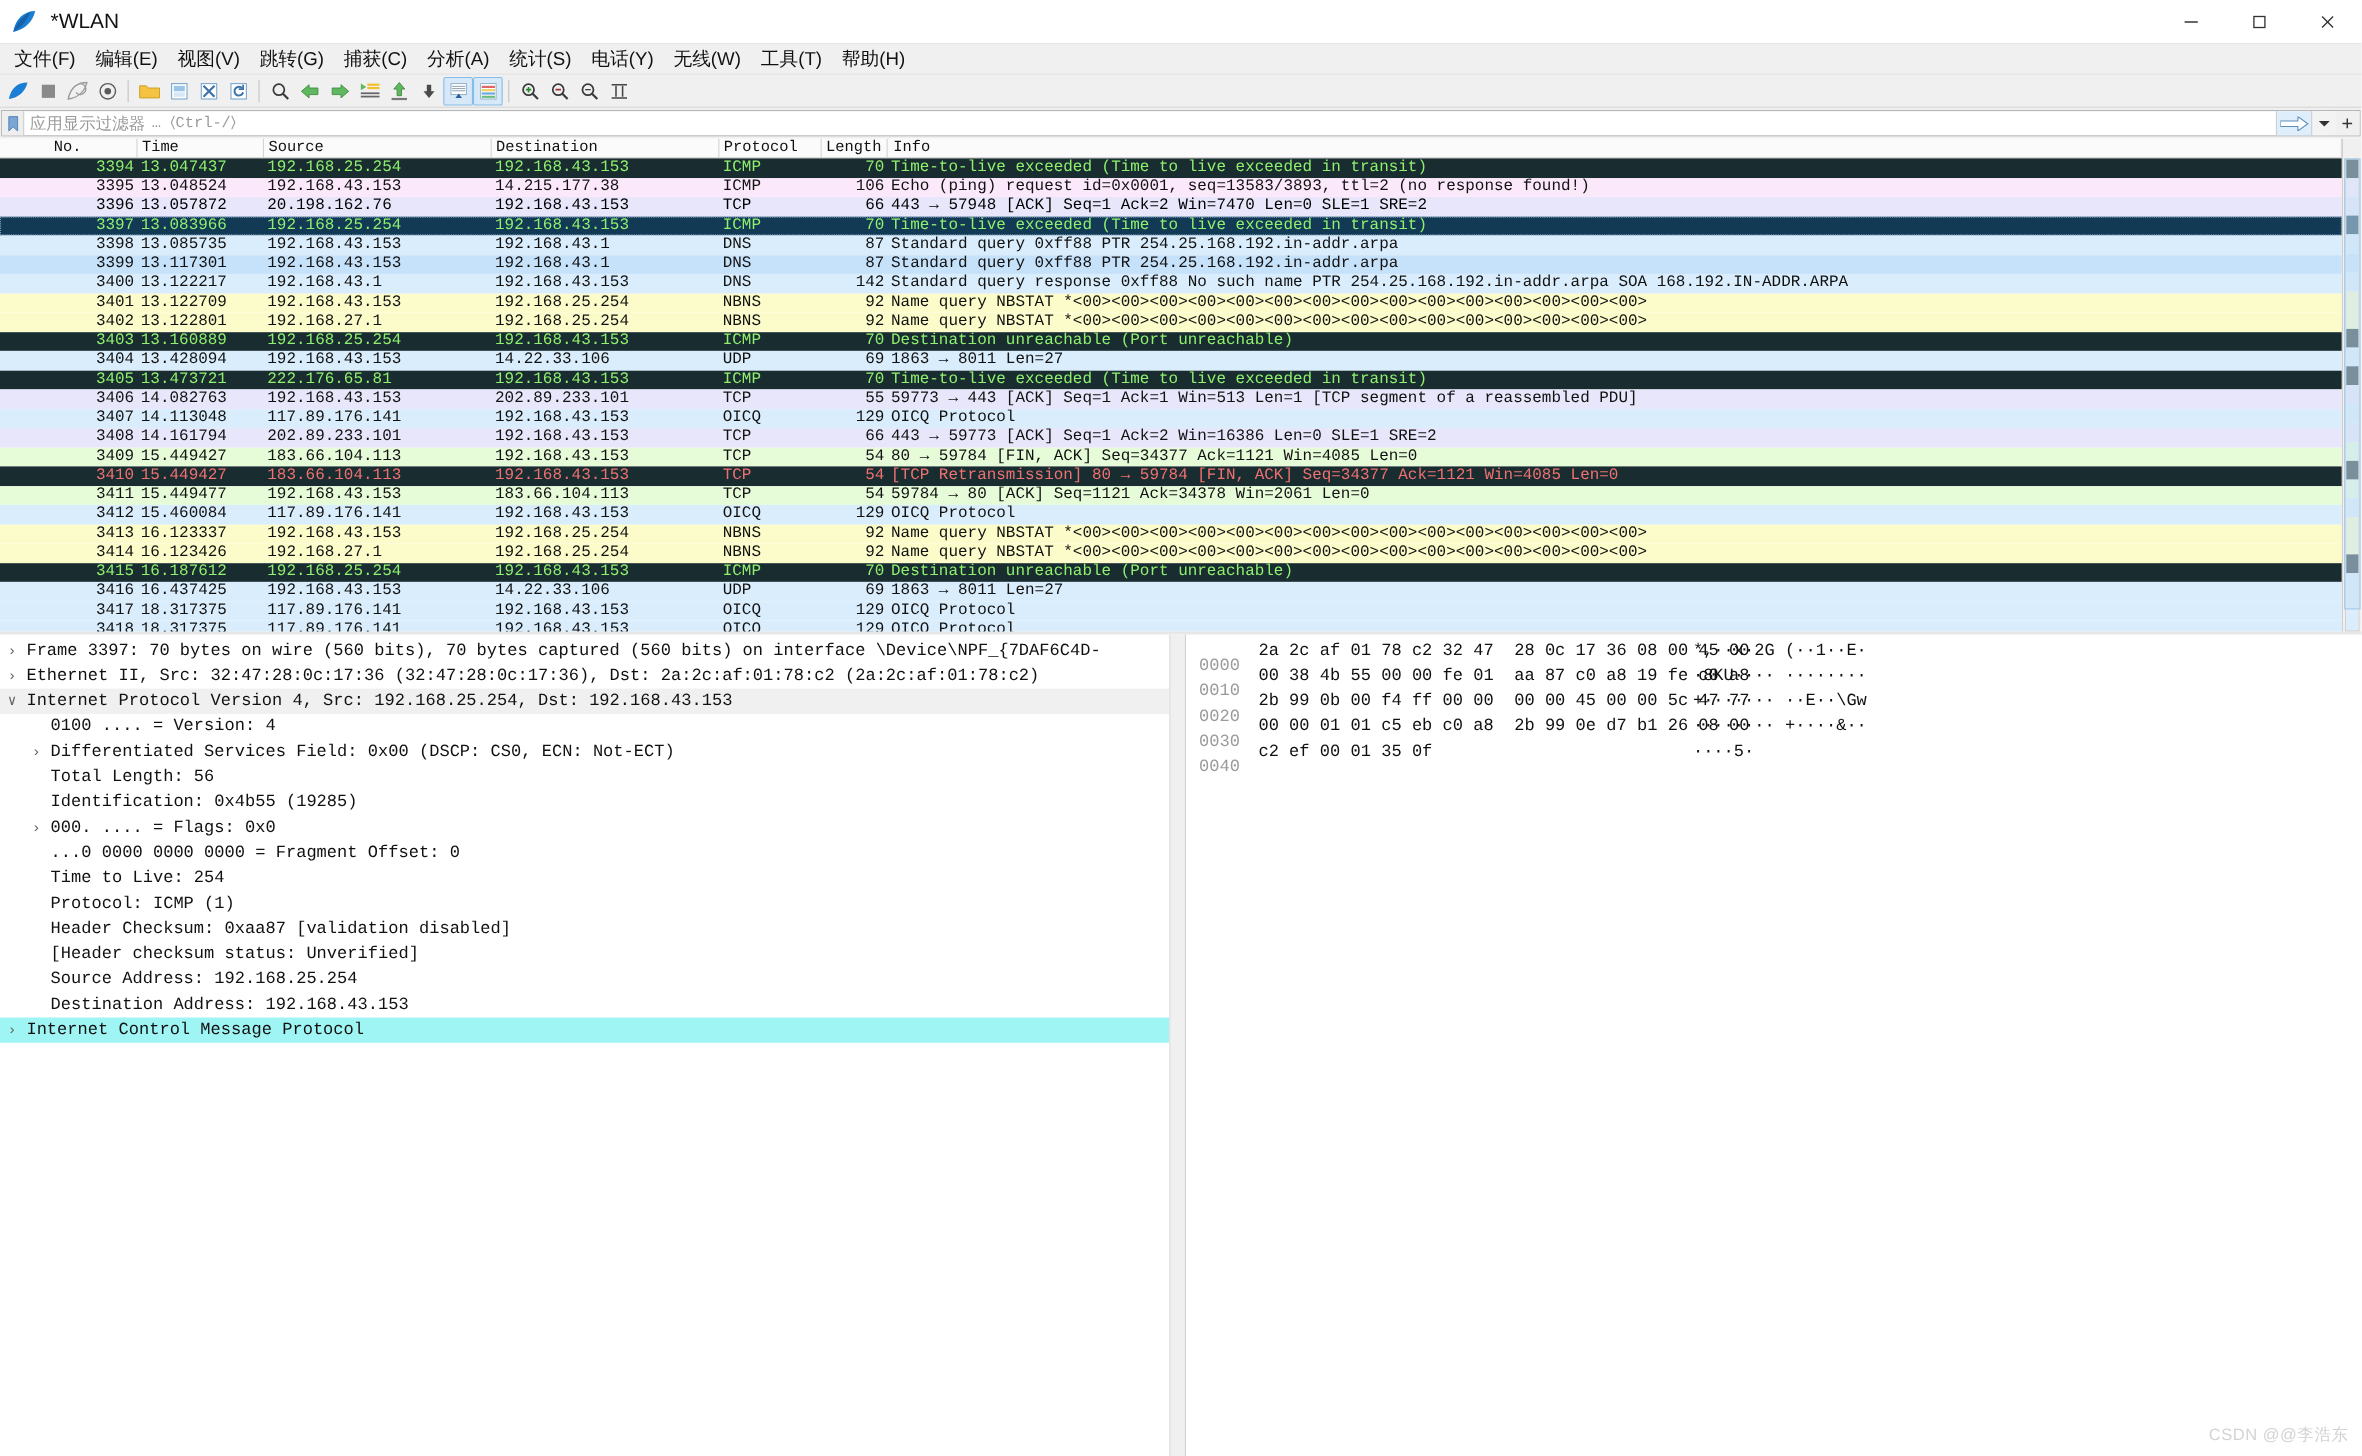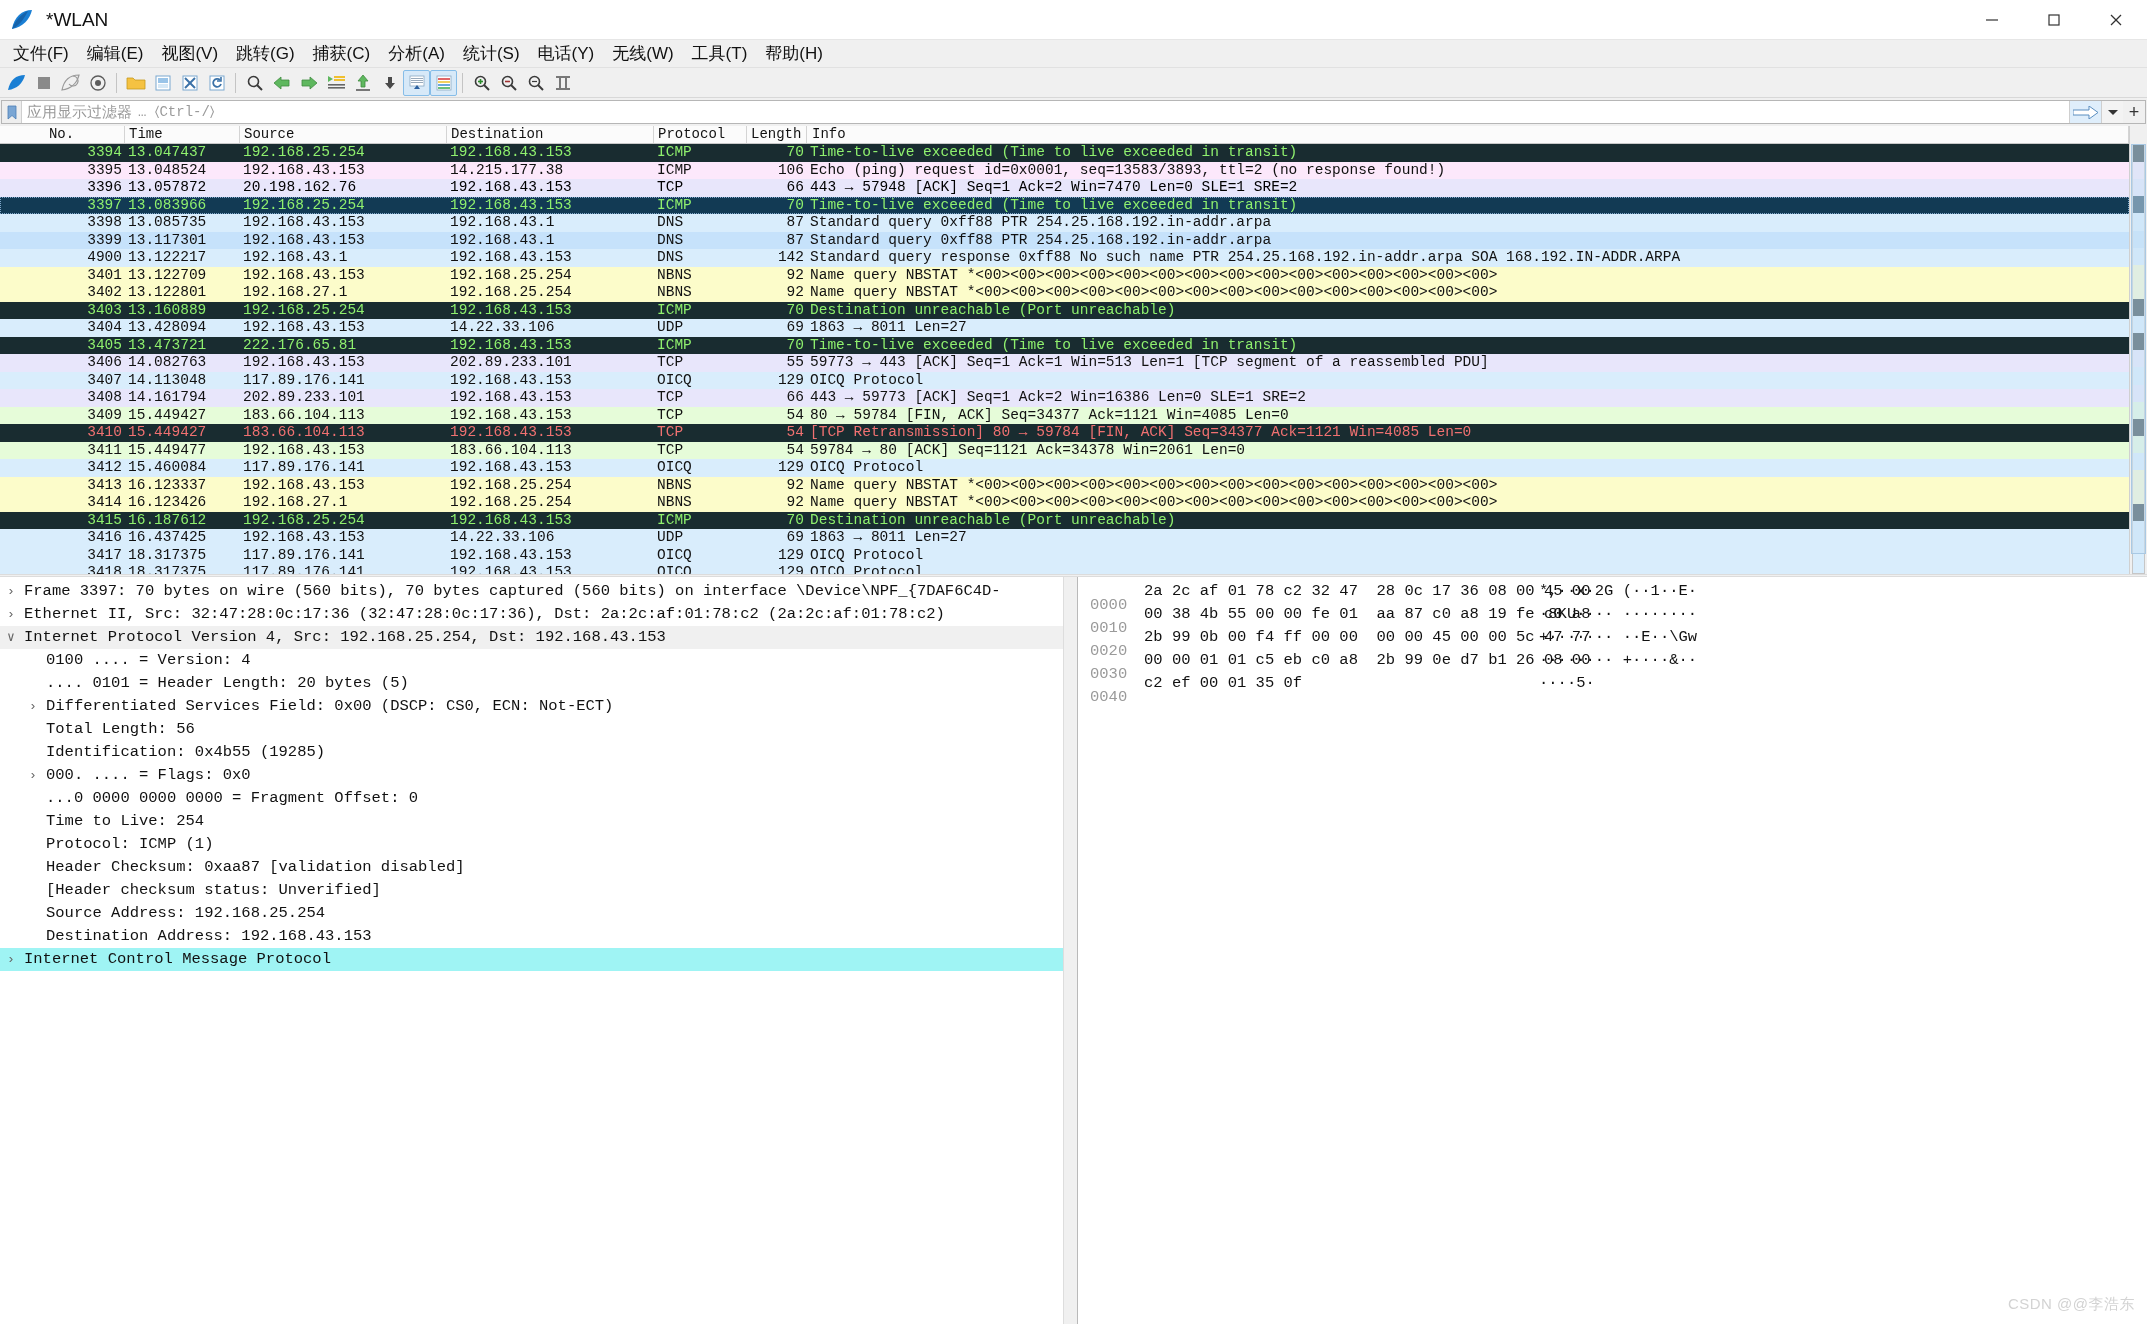--- a/index.html
+++ b/index.html
@@ -433,21 +433,21 @@
           <div class="prow" style="background: rgb(198, 226, 251); color: rgb(17, 17, 17);">
             <div class="c c-no">3399</div>
             <div class="c c-time">13.117301</div>
             <div class="c c-src">192.168.43.153</div>
             <div class="c c-dst">192.168.43.1</div>
             <div class="c c-proto">DNS</div>
             <div class="c c-len">87</div>
             <div class="c c-info">Standard query 0xff88 PTR 254.25.168.192.in-addr.arpa</div>
           </div>
           <div class="prow" style="background: rgb(217, 237, 252); color: rgb(17, 17, 17);">
-            <div class="c c-no">4900</div>
+            <div class="c c-no">3400</div>
             <div class="c c-time">13.122217</div>
             <div class="c c-src">192.168.43.1</div>
             <div class="c c-dst">192.168.43.153</div>
             <div class="c c-proto">DNS</div>
             <div class="c c-len">142</div>
             <div class="c c-info">Standard query response 0xff88 No such name PTR 254.25.168.192.in-addr.arpa SOA 168.192.IN-ADDR.ARPA</div>
           </div>
           <div class="prow" style="background: rgb(252, 252, 202); color: rgb(17, 17, 17);">
             <div class="c c-no">3401</div>
             <div class="c c-time">13.122709</div>
@@ -659,24 +659,20 @@
           </div>
           <div class="drow sel-gray">
             <span class="twisty" style="margin-left: 0px;">∨</span>
             <span class="dtext">Internet Protocol Version 4, Src: 192.168.25.254, Dst: 192.168.43.153</span>
           </div>
           <div class="drow">
             <span class="twisty" style="margin-left: 22px;"></span>
             <span class="dtext">0100 .... = Version: 4</span>
           </div>
           <div class="drow">
-            <span class="twisty" style="margin-left: 22px;"></span>
-            <span class="dtext">.... 0101 = Header Length: 20 bytes (5)</span>
-          </div>
-          <div class="drow">
             <span class="twisty" style="margin-left: 22px;">›</span>
             <span class="dtext">Differentiated Services Field: 0x00 (DSCP: CS0, ECN: Not-ECT)</span>
           </div>
           <div class="drow">
             <span class="twisty" style="margin-left: 22px;"></span>
             <span class="dtext">Total Length: 56</span>
           </div>
           <div class="drow">
             <span class="twisty" style="margin-left: 22px;"></span>
             <span class="dtext">Identification: 0x4b55 (19285)</span>

